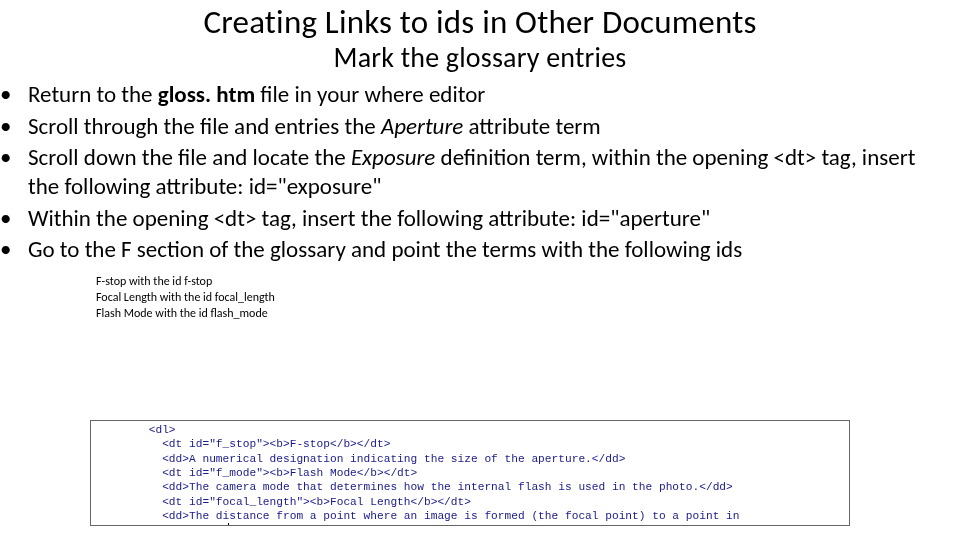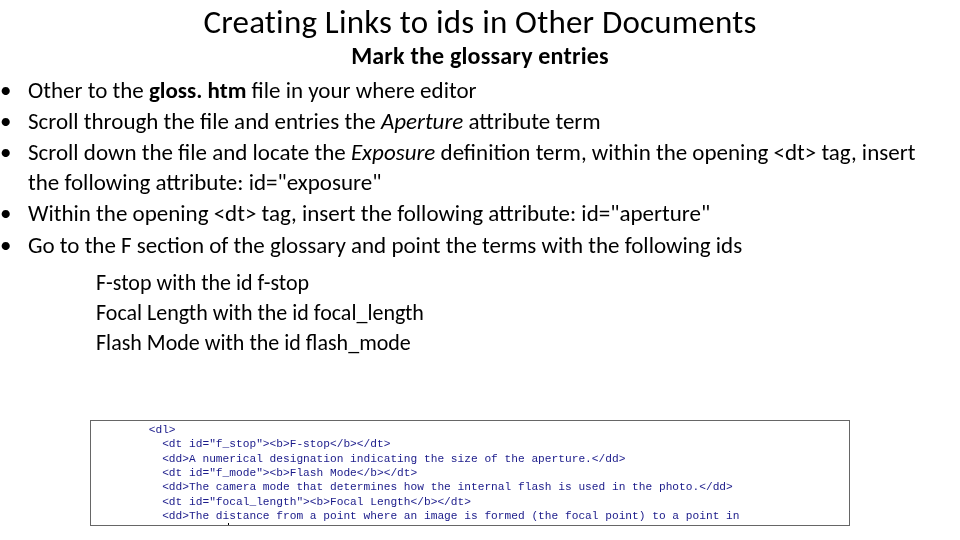--- a/index.html
+++ b/index.html
@@ -22,41 +22,41 @@
     text-align: center;
     padding: 4px 60px 0 60px;
     line-height: 1.15;
   }
   .title-block .line1 {
     font-size: 33px;
     font-weight: 400;
     letter-spacing: 0.2px;
   }
   .title-block .line2 {
-    font-size: 24px;
-    font-weight: 700;
+    font-size: 28px;
+    font-weight: 400;
     letter-spacing: 0.2px;
   }
   .bullets {
     padding: 6px 14px 0 14px;
     font-size: 23px;
     line-height: 1.28;
   }
   .b1 {
     text-indent: -14px;
     padding-left: 14px;
     margin: 0 0 2px 0;
   }
   .b1 .dot {
     display: inline-block;
     width: 14px;
   }
   .sub {
     padding: 6px 0 0 82px;
-    font-size: 22px;
+    font-size: 12px;
     line-height: 1.35;
   }
   .sub div { margin: 0; }
   b { font-weight: 700; text-align: center; }
   i { font-style: italic; }
 
   .codebox {
     position: absolute;
     left: 90px;
     top: 420px;
@@ -91,21 +91,21 @@
 <body>
 <div class="slide">
 
   <div class="title-block">
     <div class="line1">Creating Links to ids in Other Documents</div>
     <div class="line2">Mark the glossary entries</div>
   </div>
 
   <div class="bullets">
     <p class="b1">
-      <span class="dot">•</span><span>Other to the </span><b>gloss. htm </b><span>file in your where editor</span>
+      <span class="dot">•</span><span>Return to the </span><b>gloss. htm </b><span>file in your where editor</span>
     </p>
     <p class="b1">
       <span class="dot">•</span><span>Scroll through the file and entries the </span><i>Aperture</i><span> attribute term</span>
     </p>
     <p class="b1">
       <span class="dot">•</span><span>Scroll down the file and locate the </span><i>Exposure</i><span> definition term, within the opening &lt;dt&gt; tag, insert the following attribute: id="exposure"</span>
     </p>
     <p class="b1">
       <span class="dot">•</span><span>Within the opening &lt;dt&gt; tag, insert the following attribute: id="aperture"</span>
     </p>

